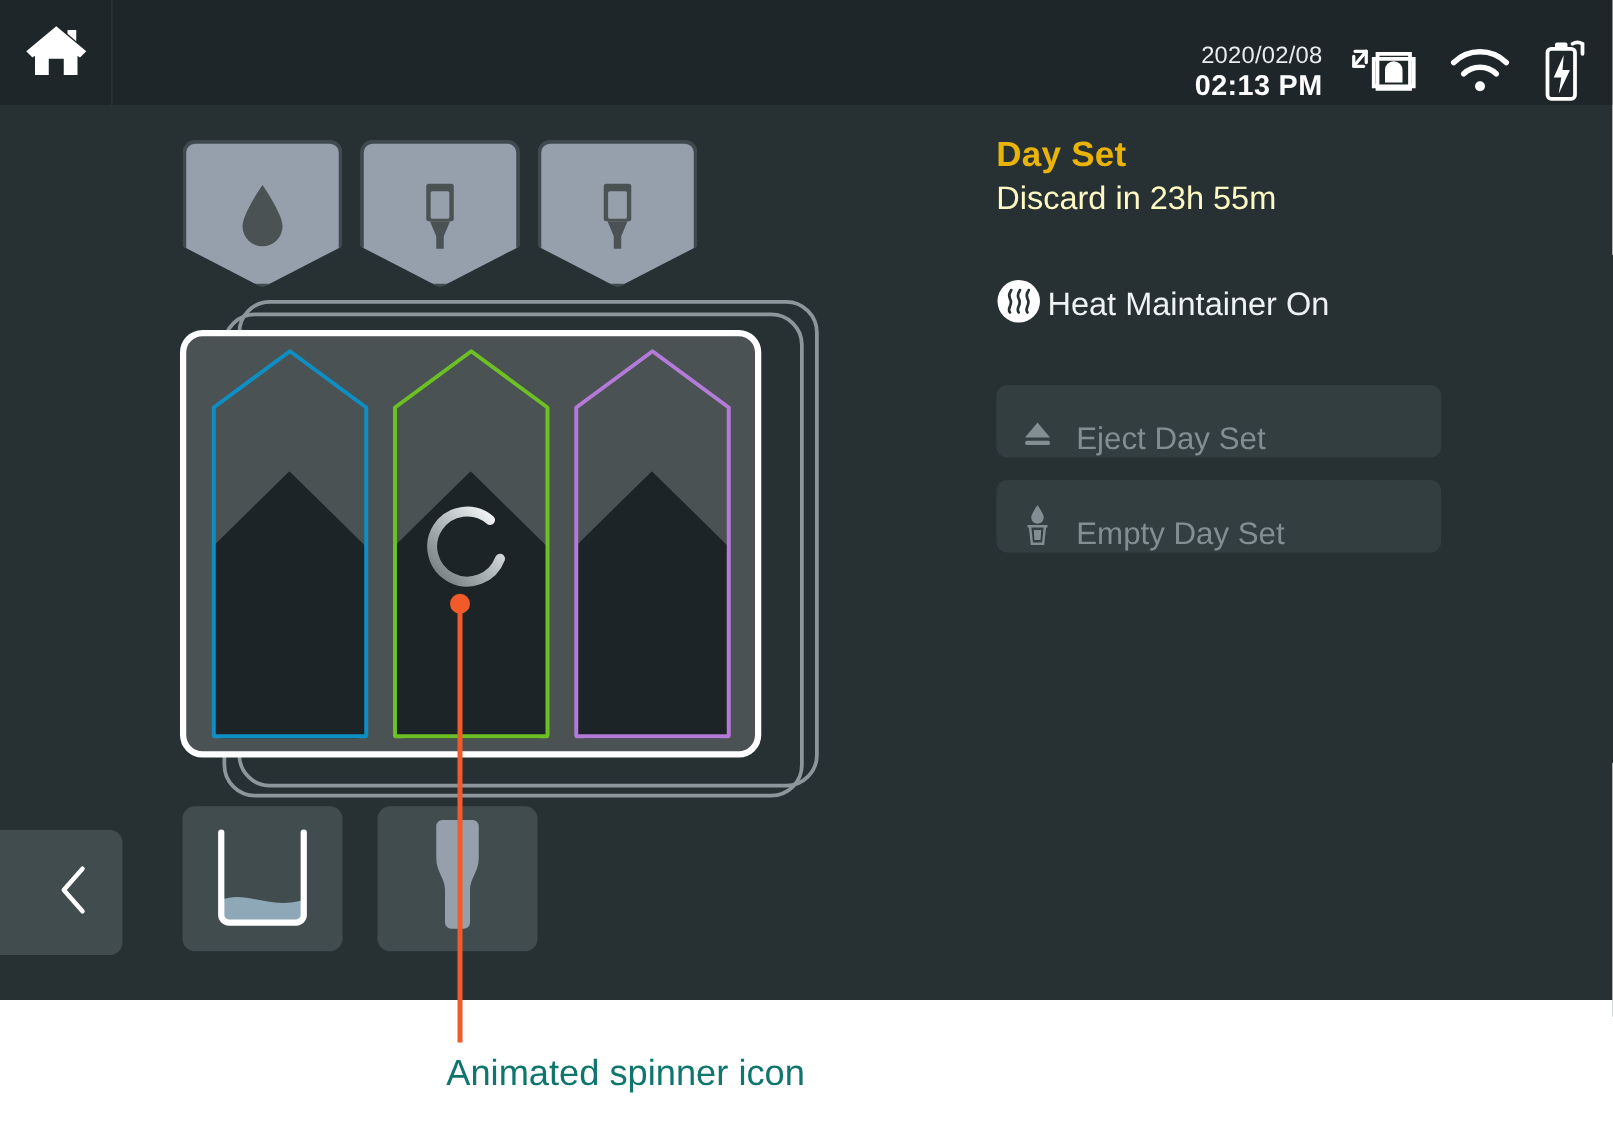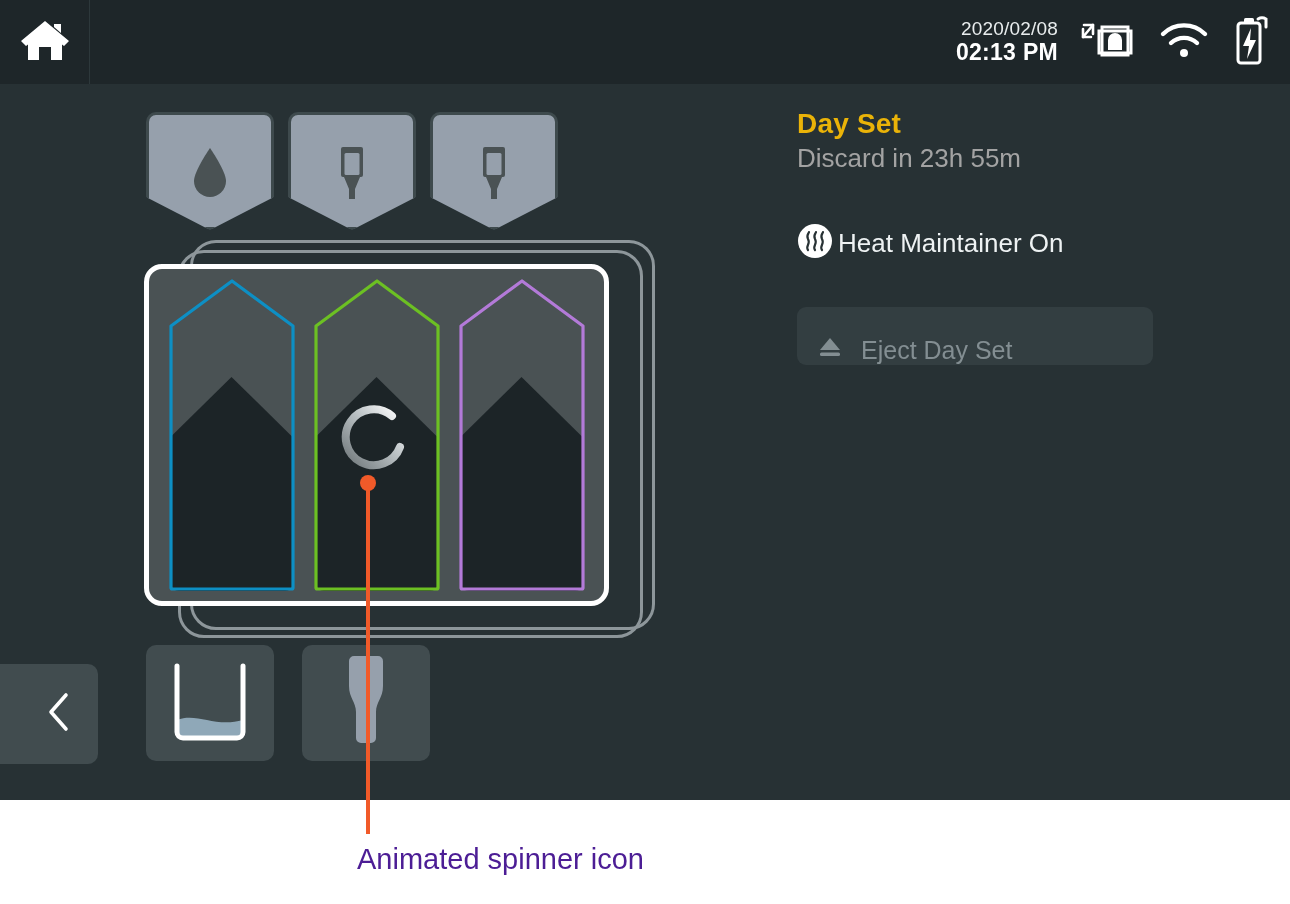--- a/index.html
+++ b/index.html
@@ -18,21 +18,21 @@
   .topbar {
     position: absolute; left: 0; top: 0; width: 1290px; height: 84px;
     background: #1e2629;
   }
   .home-cell {
     position: absolute; left: 0; top: 0; width: 90px; height: 84px;
     display: flex; align-items: center; justify-content: center;
     border-right: 1px solid #2d383b;
   }
   .topbar-right {
-    position: absolute; right: 18px; top: 0; height: 84px;
+    position: absolute; right: 18px; top: 16px; height: 84px;
     display: flex; align-items: center; gap: 22px;
   }
   .datetime { text-align: right; color: #ffffff; line-height: 1.12; }
   .datetime .date { font-size: 19px; font-weight: 400; color: #e9edee; letter-spacing: .2px; }
   .datetime .time { font-size: 23px; font-weight: bold; color: #ffffff; letter-spacing: .3px; }
 
   
   .back-btn {
     position: absolute; left: -22px; top: 664px; width: 120px; height: 100px;
     background: #414c4f; border-radius: 10px;
@@ -87,35 +87,35 @@
   
   .small-icon-row { position: absolute; left: 146px; top: 645px; display: flex; gap: 28px; }
   .small-icon {
     width: 128px; height: 116px; background: #414c4f; border-radius: 10px;
     display: flex; align-items: center; justify-content: center;
   }
 
   
   .panel { position: absolute; left: 797px; top: 108px; width: 400px; }
   .panel h1 { color: #eab308; font-size: 28px; font-weight: bold; letter-spacing: .2px; }
-  .panel .sub { color: #a3a3a3; font-size: 26px; font-weight: 300; line-height: 1.28; margin-top: 2px; }
+  .panel .sub { color: #fef9c3; font-size: 26px; font-weight: 300; line-height: 1.28; margin-top: 2px; }
   .heat-row { display: flex; align-items: center; gap: 5px; margin-top: 48px; }
   .heat-label { color: #eef2f3; font-size: 26px; font-weight: 300; }
   .action-btn {
     margin-top: 18px; width: 356px; height: 58px;
     background: #333e41; border-radius: 9px;
     display: flex; align-items: flex-end; gap: 16px; padding-left: 18px;
   }
   .action-btn .txt { color: #838e92; font-size: 25px; font-weight: 300; }
   .btn-gap { height: 26px; }
 
   
   .anno-line { position: absolute; left: 366px; top: 478px; width: 4px; height: 356px; background: #f15a29; }
   .anno-dot { position: absolute; left: 360px; top: 475px; width: 16px; height: 16px; border-radius: 50%; background: #f15a29; }
-  .anno-text { position: absolute; left: 357px; top: 843px; color: #4c1d95; font-size: 29px; font-weight: 400; white-space: nowrap; }
+  .anno-text { position: absolute; left: 357px; top: 843px; color: #0f766e; font-size: 29px; font-weight: 400; white-space: nowrap; }
 </style>
 </head>
 <body>
 
 <div id="root">
 
   <div class="device">
 
     <div class="topbar">
 
@@ -301,20 +301,33 @@
       <div class="action-btn">
         <span>
           <svg width="30" height="30" viewBox="0 0 30 30">
             <path d="M15 7 L25 19 L5 19 Z" fill="#838e92"></path>
             <rect x="5" y="21.5" width="20" height="3.4" rx="1.5" fill="#838e92"></rect>
           </svg>
         </span>
         <span class="txt">Eject Day Set</span>
       </div>
 
+      <div class="action-btn">
+        <span>
+          <svg width="30" height="34" viewBox="0 0 30 34">
+            <path d="M15 1 C15 1 10 8 10 11 a5 5 0 0 0 10 0 C20 8 15 1 15 1 Z" fill="#838e92"></path>
+            <g fill="none" stroke="#838e92" stroke-width="1.9">
+              <path d="M7 18 L23 18"></path>
+              <path d="M9 18 L10.5 32 L19.5 32 L21 18"></path>
+              <path d="M13 21 L13.5 29 M15 21 L15 29 M17 21 L16.5 29"></path>
+            </g>
+          </svg>
+        </span>
+        <span class="txt">Empty Day Set</span>
+      </div>
 
     </div>
 
   </div>
 
   <div class="anno-line"></div>
   <div class="anno-dot"></div>
   <div class="anno-text">Animated spinner icon</div>
 
 </div>

